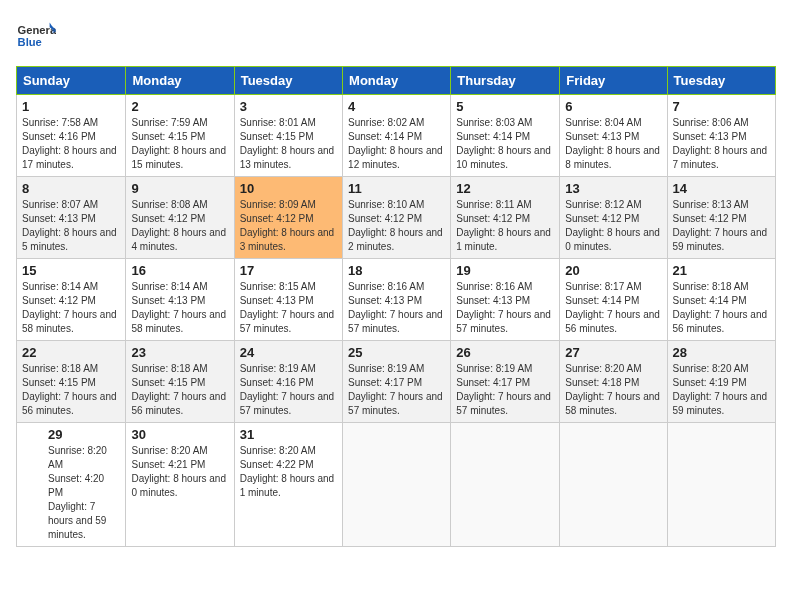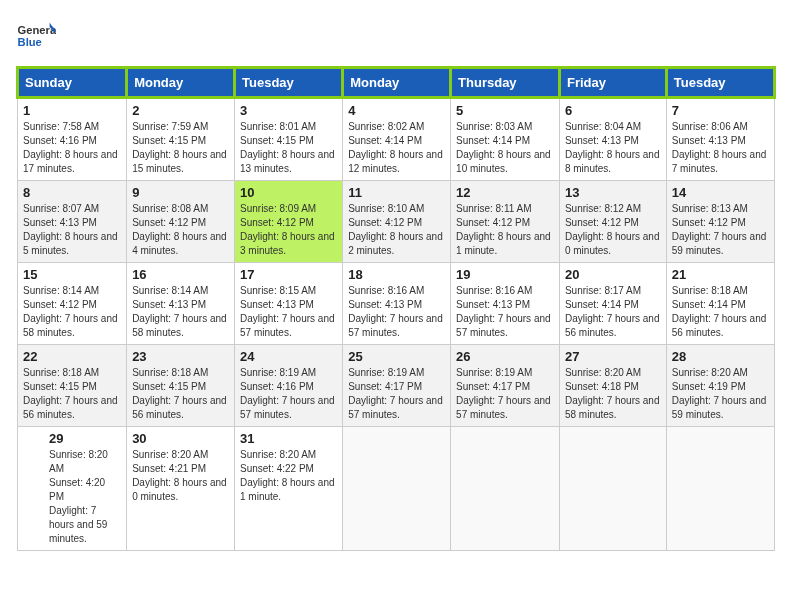--- a/index.html
+++ b/index.html
@@ -45,21 +45,21 @@
       border-collapse: collapse;
       font-size: 11px;
     }
     .calendar-table th {
       background-color: #1a5eb8;
       color: #fff;
       text-align: left;
       padding: 6px 6px;
       font-size: 13px;
       font-weight: bold;
-      border: 3px solid #84cc16;
+      border: 1px solid #84cc16;
     }
     .calendar-table td {
       border: 1px solid #ccc;
       vertical-align: top;
       padding: 4px 5px;
       width: 113px;
       height: 80px;
       background: #fff;
     }
     .calendar-table tr:nth-child(even) td {
@@ -165,21 +165,21 @@
         <div class="day-info">
           Sunrise: 8:07 AM<br>Sunset: 4:13 PM<br>Daylight: 8 hours and 5 minutes.
         </div>
         </td>
         <td style="background: rgb(242, 242, 242);">
           <span class="day-num">9</span>
         <div class="day-info">
           Sunrise: 8:08 AM<br>Sunset: 4:12 PM<br>Daylight: 8 hours and 4 minutes.
         </div>
         </td>
-        <td style="background: #bef264;">
+        <td style="background: #fdba74;">
           <span class="day-num">10</span>
         <div class="day-info">
           Sunrise: 8:09 AM<br>Sunset: 4:12 PM<br>Daylight: 8 hours and 3 minutes.
         </div>
         </td>
         <td style="background: rgb(242, 242, 242);">
           <span class="day-num">11</span>
         <div class="day-info">
           Sunrise: 8:10 AM<br>Sunset: 4:12 PM<br>Daylight: 8 hours and 2 minutes.
         </div>

